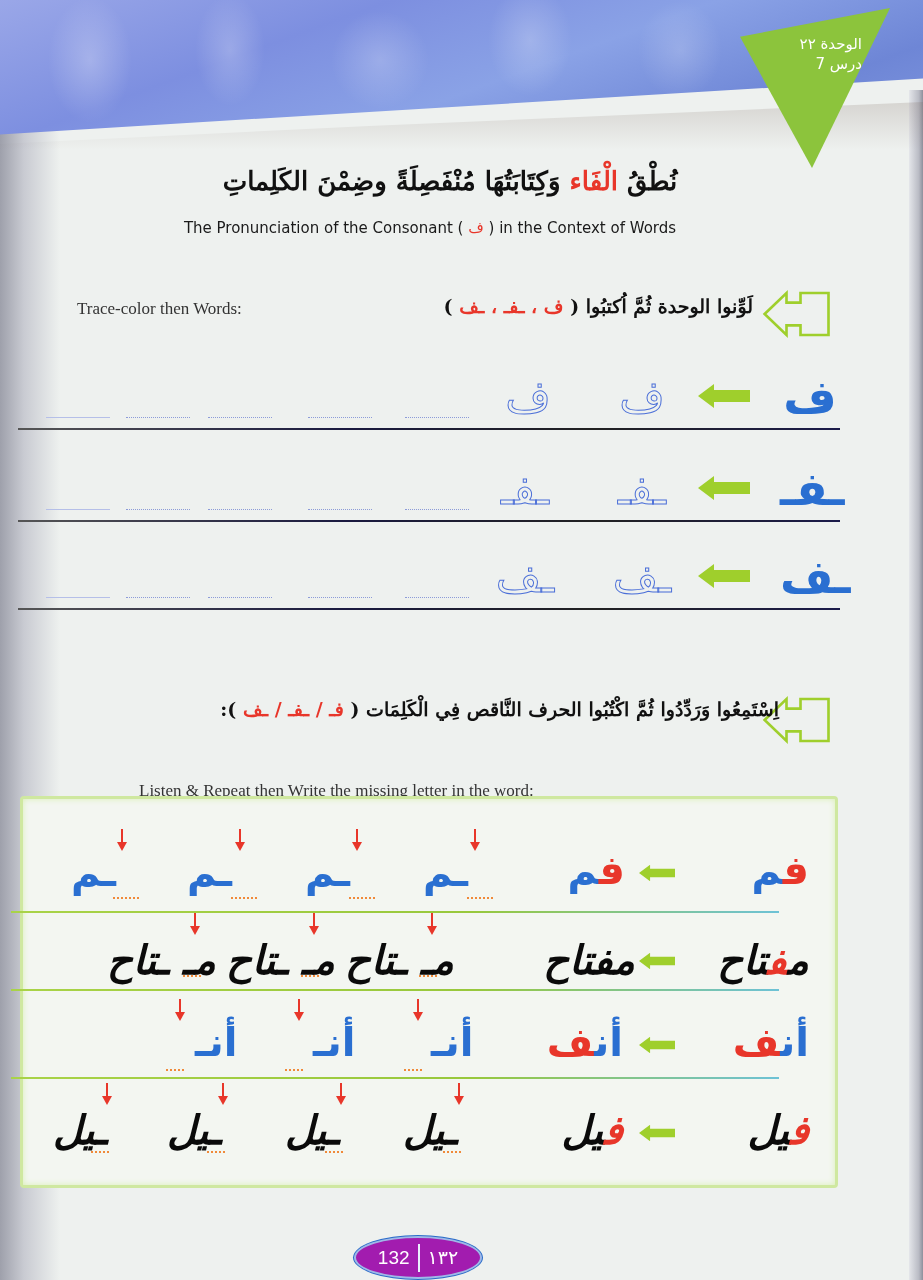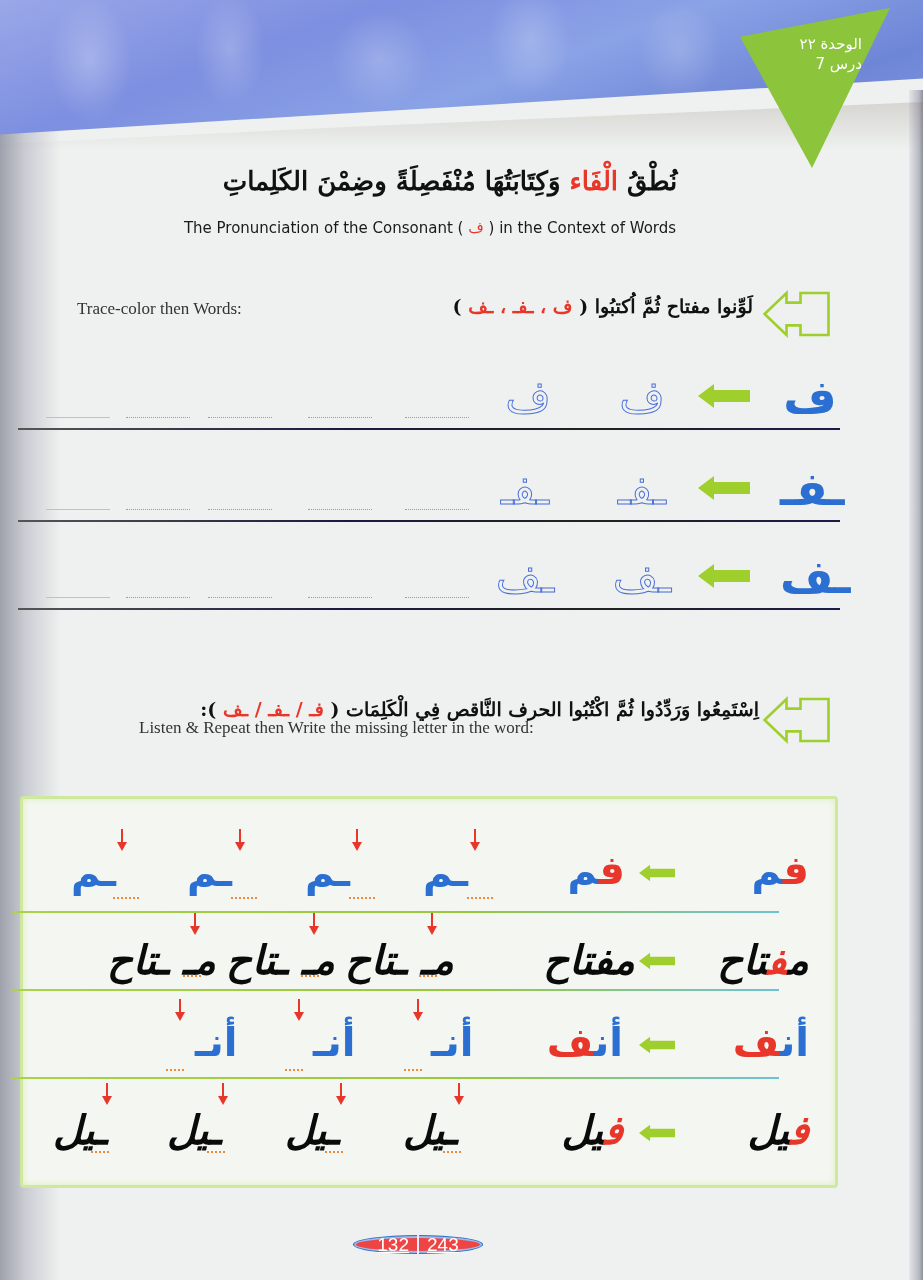--- a/index.html
+++ b/index.html
@@ -106,25 +106,25 @@
     font-weight: bold; font-size: 40px; line-height: 50px; white-space: nowrap;
   }
   .blue { color: #2a6fd1; }
   .black { color: #0a0a0a; font-style: italic; }
   .red-arrow { position: absolute; width: 10px; height: 22px; }
   .red-dots {
     position: absolute; width: 26px; border-bottom: 2px dotted #f08a3a; height: 1px;
   }
   
   .page-num {
-    position: absolute; left: 354px; top: 1236px; width: 128px; height: 17px;
-    border-radius: 50%; background: #ef4444; border: 2px solid #9fb8e8;
+    position: absolute; left: 354px; top: 1236px; width: 128px; height: 43px;
+    border-radius: 50%; background: #a21caf; border: 2px solid #9fb8e8;
     box-shadow: 0 0 0 1px #2a6cc8;
     display: flex; align-items: center; justify-content: center; color: #fff;
-    font-family: "Liberation Sans", sans-serif; font-size: 19px; text-decoration: underline;
+    font-family: "Liberation Sans", sans-serif; font-size: 19px;
   }
   .page-num .sep { width: 2px; height: 28px; background: #e8eefc; margin: 0 8px; }
 </style>
 </head>
 <body>
 
 <div class="gutter"></div>
 <div class="right-edge"></div>
 
 <div class="banner"></div>
@@ -139,21 +139,21 @@
   <span>نُطْقُ </span><span class="red">الْفَاء</span><span> وَكِتَابَتُهَا مُنْفَصِلَةً وضِمْنَ الكَلِماتِ</span>
 </div>
 <div class="title-en">
   <span>The Pronunciation of the Consonant ( </span><span class="red">ف</span><span> ) in the Context of Words</span>
 </div>
 
 <svg class="hollow-arrow" style="left:762px; top:284px;" viewBox="0 0 80 60">
   <polygon points="3,30 28,6 28,17 44,17 44,6 76,6 76,54 44,54 44,43 28,43 28,54" fill="none" stroke="#9fcf2c" stroke-width="3"></polygon>
 </svg>
 <div class="instr" style="right:170px; top:295px;">
-  <span>لَوِّنوا مفتاح ثُمَّ اُكتبُوا (</span><span class="red"> ف ، ـفـ ، ـف </span><span>)</span>
+  <span>لَوِّنوا الوحدة ثُمَّ اُكتبُوا (</span><span class="red"> ف ، ـفـ ، ـف </span><span>)</span>
 </div>
 <div class="instr-en" style="left:77px; top:299px;">Trace-color then Words:</div>
 
 <div class="trace-row" style="top:340px;">
   <div class="model-letter">ف</div>
   <svg class="green-arrow" style="right:90px; bottom:22px;" viewBox="0 0 52 24">
       <polygon points="0,12 16,0 16,6 52,6 52,18 16,18 16,24" fill="#9fcf2c"></polygon>
     </svg>
   <div class="outline-letter" style="right:168px;">ف</div>
   <div class="outline-letter" style="right:282px;">ف</div>
@@ -191,24 +191,24 @@
   <div class="dotted-slot" style="left:290px;"></div>
   <div class="dotted-slot" style="left:190px;"></div>
   <div class="dotted-slot" style="left:108px;"></div>
   <div class="dotted-slot solid" style="left:28px;"></div>
   <div class="trace-line"></div>
 </div>
 
 <svg class="hollow-arrow" style="left:762px; top:690px;" viewBox="0 0 80 60">
   <polygon points="3,30 28,6 28,17 44,17 44,6 76,6 76,54 44,54 44,43 28,43 28,54" fill="none" stroke="#9fcf2c" stroke-width="3"></polygon>
 </svg>
-<div class="instr" style="right:164px; top:698px;text-align:center;">
+<div class="instr" style="right:144px; top:698px;text-align:center;">
   <span>اِسْتَمِعُوا وَرَدِّدُوا ثُمَّ اكْتُبُوا الحرف النَّاقص فِي الْكَلِمَات (</span><span class="red"> فـ / ـفـ / ـف </span><span>):</span>
 </div>
-<div class="instr-en" style="left:139px; top:718px;">Listen &amp; Repeat then Write the missing letter in the word:</div>
+<div class="instr-en" style="left:139px; top:781px;">Listen &amp; Repeat then Write the missing letter in the word:</div>
 
 <div class="ex-box">
 
   <div class="word" style="right:26px; top:46px;"><span class="red">ف</span><span class="blue">م</span></div>
   <svg class="green-arrow" style="right:160px; top:64px; width:36px; height:20px;" viewBox="0 0 52 24">
       <polygon points="0,12 16,0 16,6 52,6 52,18 16,18 16,24" fill="#9fcf2c"></polygon>
     </svg>
   <div class="word" style="right:210px; top:46px;"><span class="red">ف</span><span class="blue">م</span></div>
   <div class="word blue" style="left:400px; top:48px;">ـم</div>
   <div class="word blue" style="left:282px; top:48px;">ـم</div>
@@ -313,14 +313,14 @@
     </svg>
   <div class="red-dots" style="left:420px; top:352px; width:18px;"></div>
   <div class="red-dots" style="left:302px; top:352px; width:18px;"></div>
   <div class="red-dots" style="left:184px; top:352px; width:18px;"></div>
   <div class="red-dots" style="left:68px; top:352px; width:18px;"></div>
 </div>
 
 <div class="page-num">
   <span>132</span>
   <span class="sep"></span>
-  <span>243</span>
+  <span>١٣٢</span>
 </div>
 
 </body></html>

